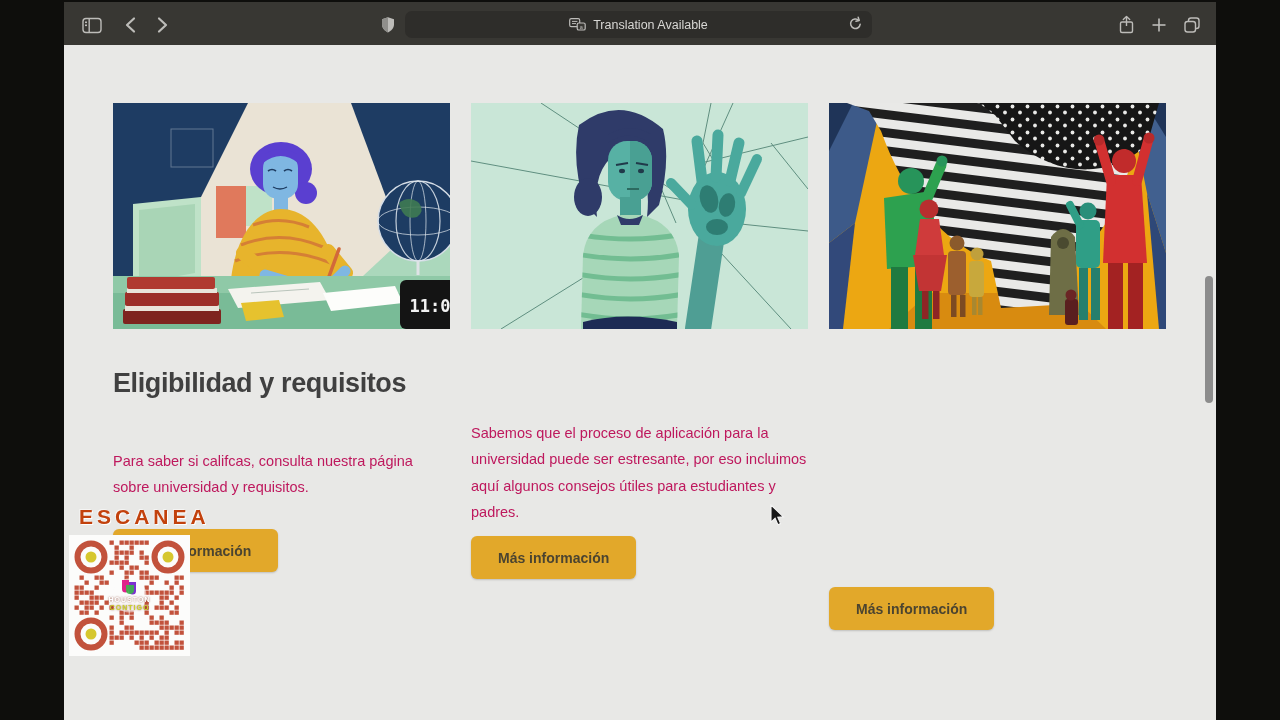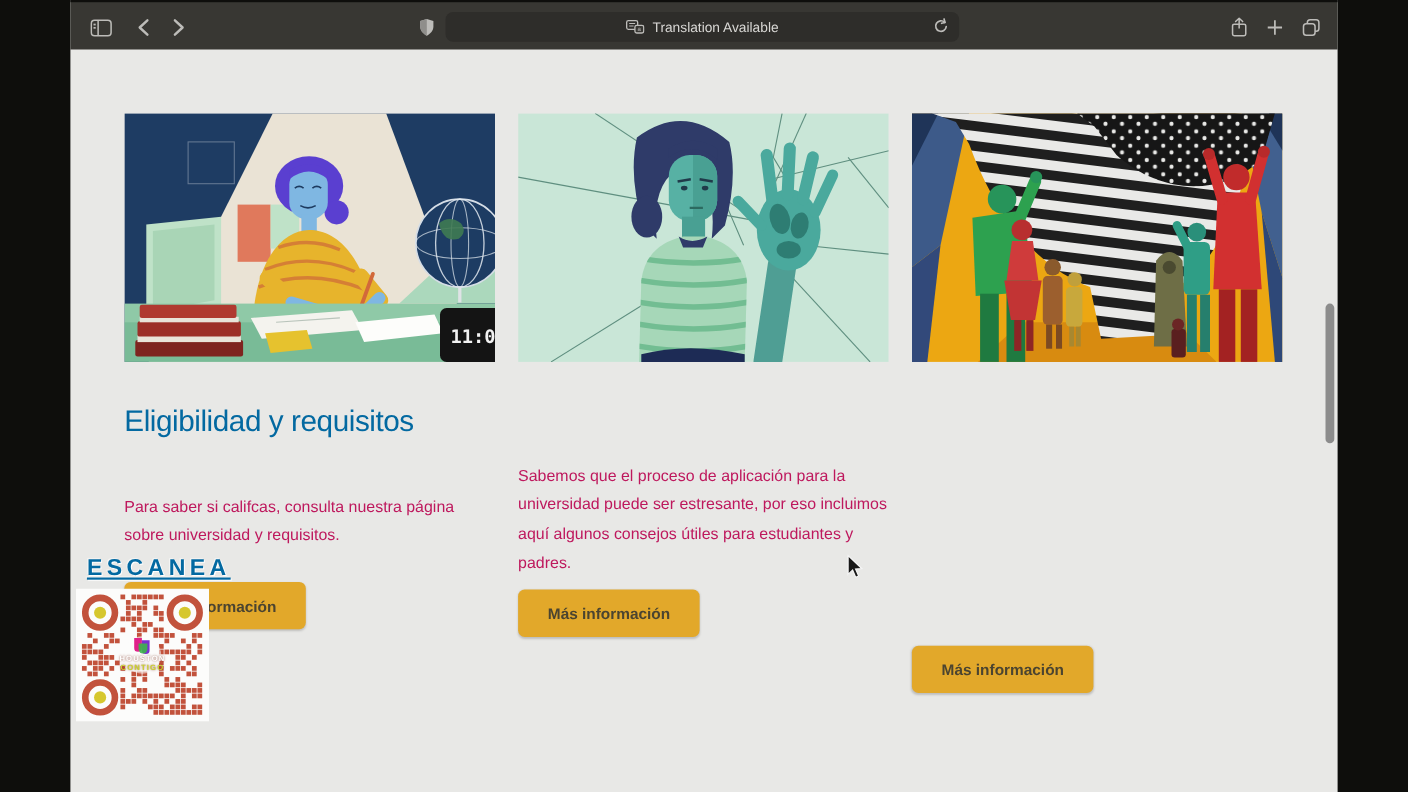--- a/index.html
+++ b/index.html
@@ -13,34 +13,34 @@
   .tb-btn{position:absolute;top:12px;width:22px;height:22px;display:flex;align-items:center;
           justify-content:center;color:#bdbcb9;}
   .addressbar{position:absolute;left:341px;top:9px;width:467px;height:27px;background:#2e2d2a;
               border-radius:7px;display:flex;align-items:center;justify-content:center;
               color:#d8d7d4;font-size:12.5px;gap:7px;}
   .addressbar .reload{position:absolute;right:9px;top:5px;color:#bdbcb9;}
 
   
   .card-img{position:absolute;top:103px;width:337px;height:226px;overflow:hidden;}
   .card-img svg{display:block;}
-  .card-title{position:absolute;top:366px;width:345px;font-size:27px;font-weight:400;
-              color:#0369a1;line-height:1.32;letter-spacing:-0.4px;}
+  .card-title{position:absolute;top:366px;width:345px;font-size:27px;font-weight:700;
+              color:#404040;line-height:1.32;letter-spacing:-0.4px;}
   .card-body{position:absolute;width:340px;font-size:14.5px;line-height:1.82;color:#be185d;}
   .btn{position:absolute;height:43px;padding:0 27px;background:#e2a82a;border:none;
        border-radius:6px;color:#4b4430;font-size:14px;font-weight:700;
        font-family:"Liberation Sans",sans-serif;display:flex;align-items:center;
        box-shadow:0 1px 2px rgba(0,0,0,.18);cursor:pointer;}
   .scroll-thumb{position:absolute;left:1141px;top:276px;width:8px;height:127px;
                 background:#8c8c8c;border-radius:4px;}
 
   
   .scan-label{position:absolute;left:15px;top:505px;font-size:21px;font-weight:800;
-              letter-spacing:4px;color:#0369a1;
-              text-shadow:1px 1px 0 rgba(255,255,255,.95),-1px -1px 0 rgba(255,255,255,.55);text-decoration:underline;}
+              letter-spacing:4px;color:#c2410c;
+              text-shadow:1px 1px 0 rgba(255,255,255,.95),-1px -1px 0 rgba(255,255,255,.55);}
   .qr{position:absolute;left:5px;top:535px;width:121px;height:121px;}
   .qr-logo{position:absolute;left:50%;top:50%;transform:translate(-50%,-50%);
            text-align:center;width:70px;}
   .qr-logo .l1{font-size:7px;font-weight:700;color:#fff;letter-spacing:1px;
                text-shadow:0 0 2px rgba(120,40,20,.8);line-height:1.2;}
   .qr-logo .l2{font-size:7px;font-weight:700;color:#c9d32b;letter-spacing:1px;
                text-shadow:0 0 2px rgba(120,40,20,.8);line-height:1.2;}
 
   .cursor{position:absolute;left:706px;top:504px;}
 </style>

